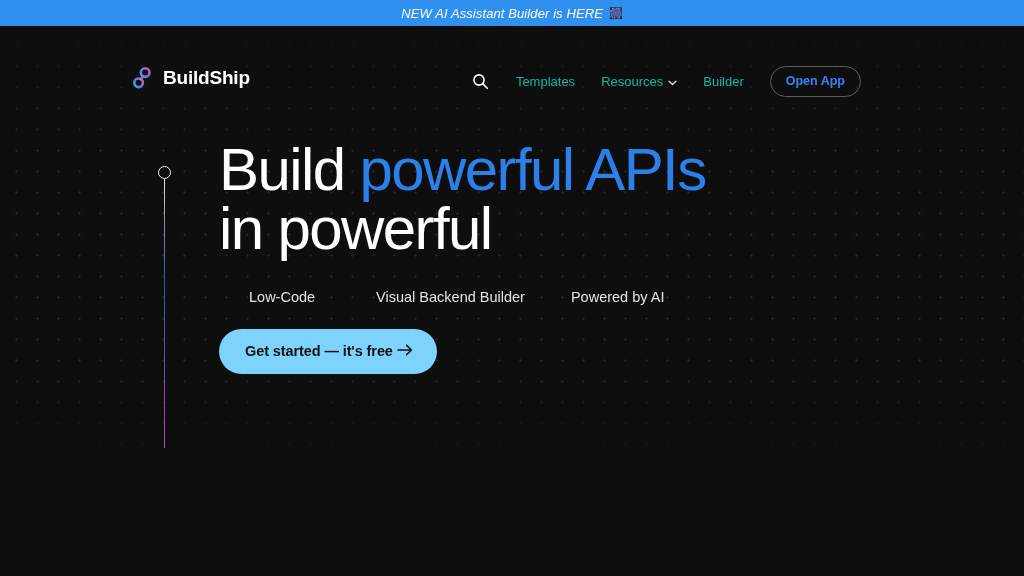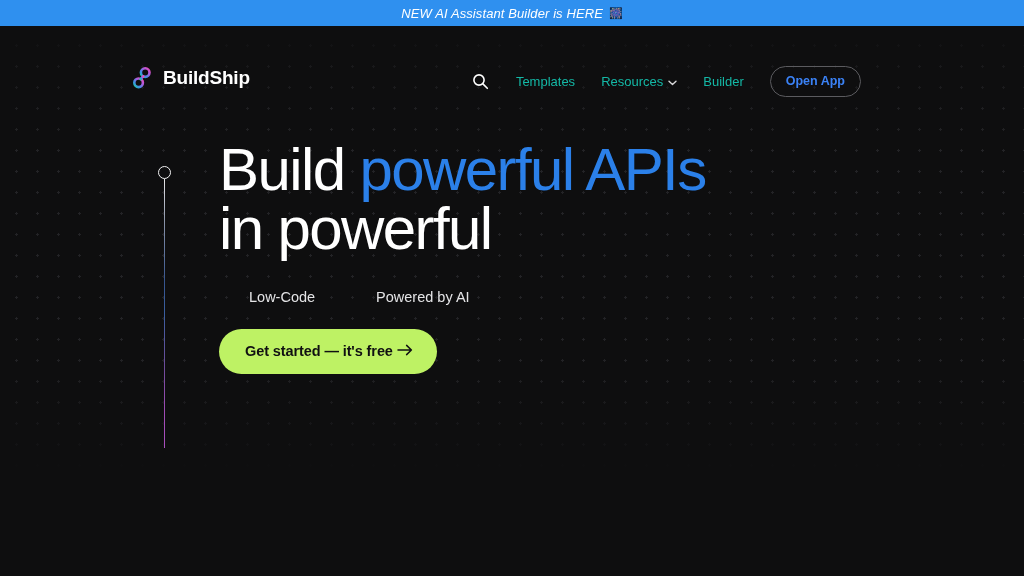--- a/index.html
+++ b/index.html
@@ -137,21 +137,21 @@
     font-size:14.5px;
     color:#e4e4e6;
     white-space:nowrap;
   }
   .tag:nth-child(1){ margin-right:61px;margin-left:8px; }
   .tag:nth-child(2){ margin-right:46px; }
 
   .cta {
     display:inline-flex; align-items:center; gap:4px;
     margin-top:24px;
-    background:#bef264;
+    background:#7dd3fc;
     color:#101012;
     border:none;
     border-radius:999px;
     padding:14px 24px 15px 26px;
     font-size:14.5px; font-weight:700;
     letter-spacing:-0.1px;
     cursor:pointer;
     font-family:"Liberation Sans", sans-serif;
     white-space:nowrap;
   }
@@ -226,20 +226,21 @@
 
   <div class="hero">
 
     <h1 class="headline">
       <span>Build</span><span>&nbsp;</span><span class="accent">powerful APIs</span><br>
       <span>in powerful</span>
     </h1>
 
     <div class="tags">
       <span class="tag">Low-Code</span>
+      <span class="tag">Visual Backend Builder</span>
       <span class="tag">Powered by AI</span>
     </div>
 
     <button class="cta">
       <span>Get started — it's free</span>
       <span>
         <svg width="16" height="12" viewBox="0 0 16 12" xmlns="http://www.w3.org/2000/svg">
           <path d="M1 6 L14.4 6 M9.6 1.4 L14.4 6 L9.6 10.6" fill="none" stroke="#101012" stroke-width="1.5" stroke-linecap="round" stroke-linejoin="round"></path>
         </svg>
       </span>

